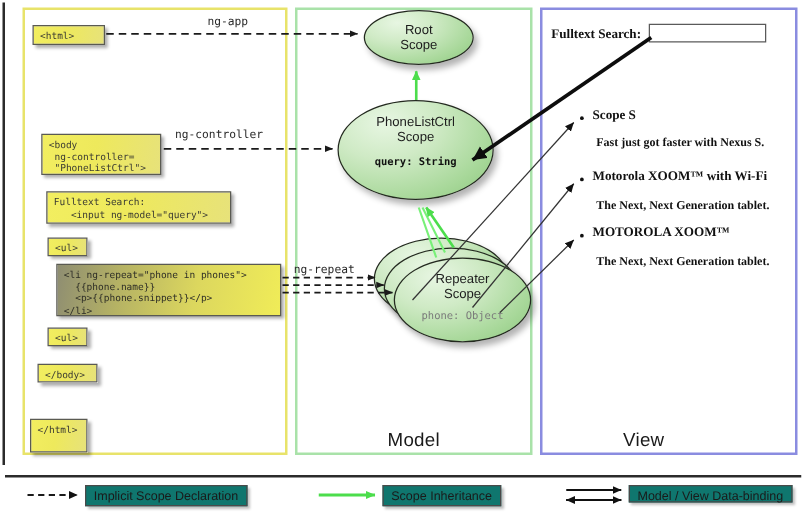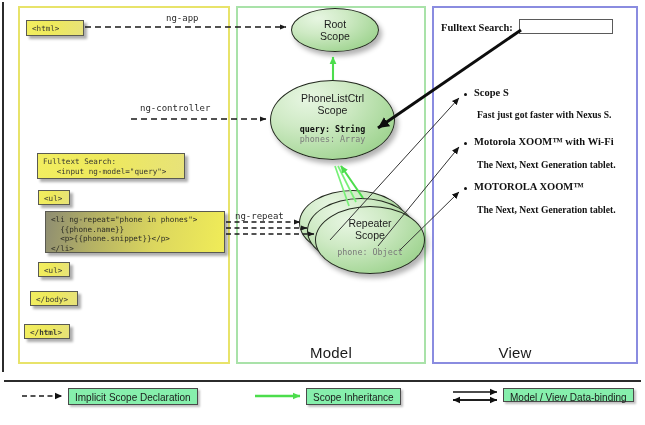--- a/index.html
+++ b/index.html
@@ -85,21 +85,21 @@
   .bullet-desc{position:absolute;font-size:9.6px;font-weight:bold;white-space:nowrap;}
 
   
   .legend-sep{
     position:absolute;left:4px;top:380px;width:637px;height:0;
     border-top:2px solid #2b2b2b;
   }
   .legend-box{
     position:absolute;
     border:1px solid #4a4a4a;
-    background:#86efac;
+    background:#0f766e;
     font-size:10px;color:#1a1a1a;
     padding:2px 6px;box-sizing:border-box;
     box-shadow:2px 2px 2px rgba(0,0,0,.25);
     white-space:nowrap;
   }
 
   
   #wires{position:absolute;left:0;top:0;width:645px;height:425px;pointer-events:none;}
   .lbl-wire{
     position:absolute;
@@ -113,51 +113,53 @@
 <div id="stage">
 
   <div class="outer-frame"></div>
 
   <div class="panel panel-template"></div>
   <div class="panel panel-model"></div>
   <div class="panel panel-view"></div>
 
   <div class="code-box" style="left:26px;top:20px;width:58px;height:16px;">&lt;html&gt;</div>
 
+  <div class="code-box" style="left:33px;top:107px;width:96px;height:33px;">&lt;body
+ ng-controller=
+ "PhoneListCtrl"&gt;</div>
 
   <div class="code-box" style="left:37px;top:153px;width:148px;height:26px;">Fulltext Search:
    &lt;input ng-model="query"&gt;</div>
 
   <div class="code-box" style="left:38px;top:190px;width:32px;height:15px;">&lt;ul&gt;</div>
 
   <div class="code-box shaded" style="left:45px;top:211px;width:180px;height:42px;">&lt;li ng-repeat="phone in phones"&gt;
   {{phone.name}}
   &lt;p&gt;{{phone.snippet}}&lt;/p&gt;
 &lt;/li&gt;</div>
 
   <div class="code-box" style="left:38px;top:262px;width:32px;height:15px;">&lt;ul&gt;</div>
 
   <div class="code-box" style="left:30px;top:291px;width:48px;height:15px;">&lt;/body&gt;</div>
 
-  <div class="code-box" style="left:24px;top:324px;width:46px;height:15px;font-weight:bold;">&lt;/html&gt;</div>
+  <div class="code-box" style="left:24px;top:335px;width:46px;height:27px;">&lt;/html&gt;</div>
 
   <div class="scope" style="left:299px;top:190px;width:108px;height:66px;"></div>
   <div class="scope" style="left:307px;top:198px;width:108px;height:66px;"></div>
 
   <div class="scope" style="left:291px;top:8px;width:88px;height:44px;">
     <div class="title" style="padding-top:9px;white-space:pre-line;">Root
 Scope</div>
   </div>
 
   <div class="scope" style="left:270px;top:80px;width:125px;height:80px;">
     <div class="title" style="padding-top:11px;white-space:pre-line;">PhoneListCtrl
 Scope</div>
     <div class="fields" style="margin-top:8px;">
       <div class="strong">query: String</div>
-      <div class="dim">phones: Array</div>
     </div>
   </div>
 
   <div class="scope" style="left:315px;top:206px;width:110px;height:68px;">
     <div class="title" style="padding-top:10px;white-space:pre-line;">Repeater
 Scope</div>
     <div class="fields" style="margin-top:6px;">
       <div class="dim">phone: Object</div>
     </div>
   </div>

